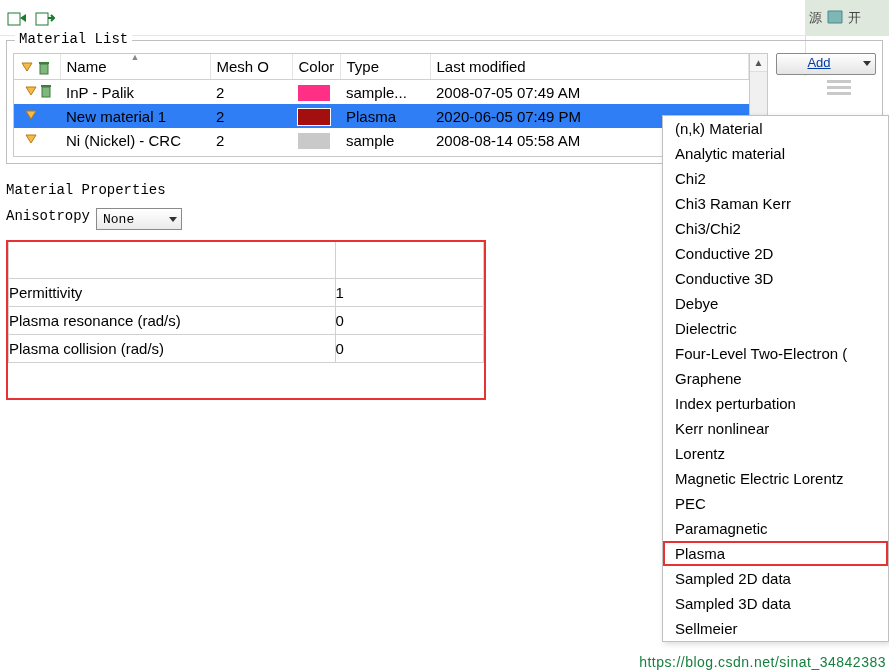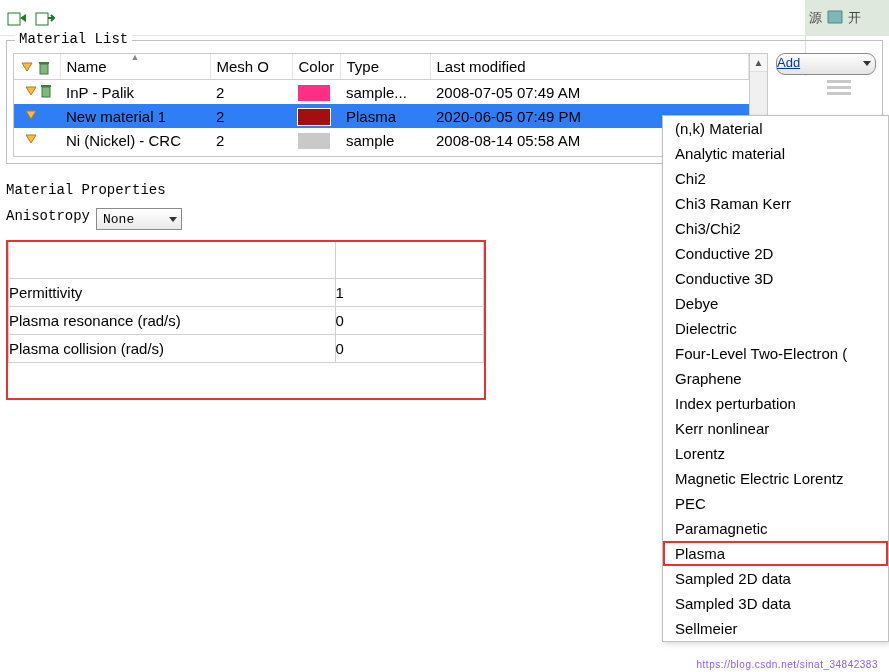--- a/index.html
+++ b/index.html
@@ -125,26 +125,26 @@
     border-bottom: 1px solid #ddd;
   }
   .scrollbar-v .track { flex:1; }
   .scrollbar-v .arrow.down { border-top:1px solid #ddd; border-bottom:none; }
 
   .add-btn-wrap { margin-left: 8px; }
   .add-btn {
     width: 100px; height: 22px;
     background: linear-gradient(#fff, #e4e4e4);
     border: 1px solid #8a8a8a;
-    border-radius: 9px;
+    border-radius: 2px;
     font-size: 13px;
     color: #003aa5;
     text-decoration: underline;
     position: relative;
-    text-align: left;
+    text-align: center;
     line-height: 18px;
     padding-right: 14px;
   }
   .add-btn::after {
     content: "";
     position: absolute;
     right: 4px; top: 7px;
     border-left: 4px solid transparent;
     border-right: 4px solid transparent;
     border-top: 5px solid #333;
@@ -222,23 +222,23 @@
   }
   .props-grid td.lbl { width: 220px; }
   .props-grid td.val { width: 100px; background:#fff; }
   .props-grid tr.header td { height: 36px; border-top:none; }
   .props-grid tr.footer td { height: 36px; border-bottom:none; border-right:none; }
   .props-grid tr.footer td:first-child{border-left:none;}
 
   
   .watermark {
     position: absolute;
-    right: 11px; bottom: 2px;
-    color: #8b5cf6;
-    font-size: 10px;
+    right: 3px; bottom: 2px;
+    color: #15803d;
+    font-size: 14px;
     letter-spacing: .5px;
   }
 </style>
 </head>
 <body>
 
 <div class="top-toolbar">
   <div class="tool-icon">
     <svg width="20" height="18">
         <rect x="1" y="4" width="12" height="12" fill="#fff" stroke="#1f7a2e"></rect>

